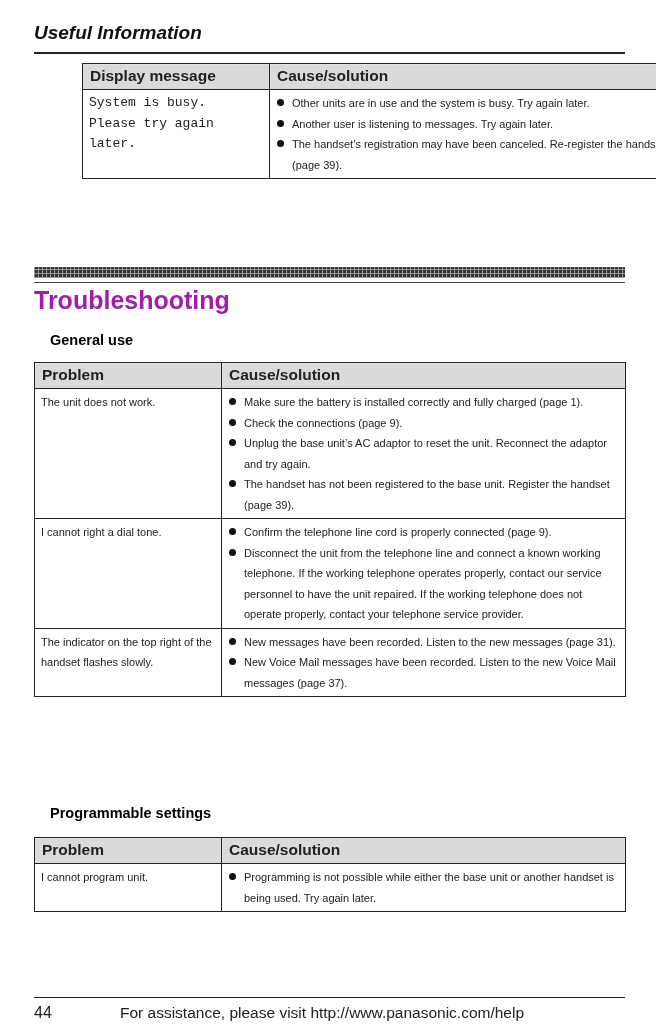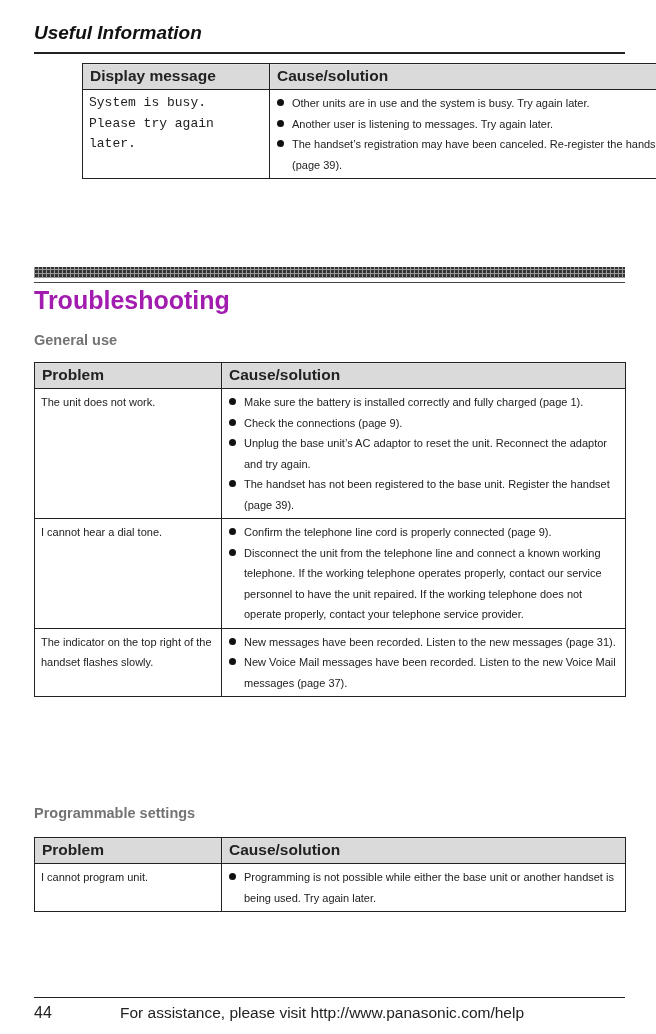--- a/index.html
+++ b/index.html
@@ -90,24 +90,24 @@
     }
     .page-title {
       position: absolute;
       left: 34px; top: 286px;
       font-size: 25px;
       font-weight: bold;
       color: #a21caf;
     }
     .subhead {
       position: absolute;
-      left: 34px;
+      left: 50px;
       font-size: 14.5px;
       font-weight: bold;
-      color: #737373;
+      color: #000000;
     }
     .footer-rule {
       position: absolute;
       left: 34px; top: 997px;
       width: 591px; height: 1px;
       background: #222;
     }
     .footer-page {
       position: absolute;
       left: 34px; top: 1004px;
@@ -178,21 +178,21 @@
       <td>
         <ul class="bullets">
           <li><span class="bullet"></span><span>Make sure the battery is installed correctly and fully charged (page 1).</span></li>
           <li><span class="bullet"></span><span>Check the connections (page 9).</span></li>
           <li><span class="bullet"></span><span>Unplug the base unit’s AC adaptor to reset the unit. Reconnect the adaptor and try again.</span></li>
           <li><span class="bullet"></span><span>The handset has not been registered to the base unit. Register the handset (page 39).</span></li>
         </ul>
       </td>
     </tr>
     <tr>
-      <td>I cannot hear a dial tone.</td>
+      <td>I cannot right a dial tone.</td>
       <td>
         <ul class="bullets">
           <li><span class="bullet"></span><span>Confirm the telephone line cord is properly connected (page 9).</span></li>
           <li><span class="bullet"></span><span>Disconnect the unit from the telephone line and connect a known working telephone. If the working telephone operates properly, contact our service personnel to have the unit repaired. If the working telephone does not operate properly, contact your telephone service provider.</span></li>
         </ul>
       </td>
     </tr>
     <tr>
       <td>The indicator on the top right of the handset flashes slowly.</td>
       <td>

